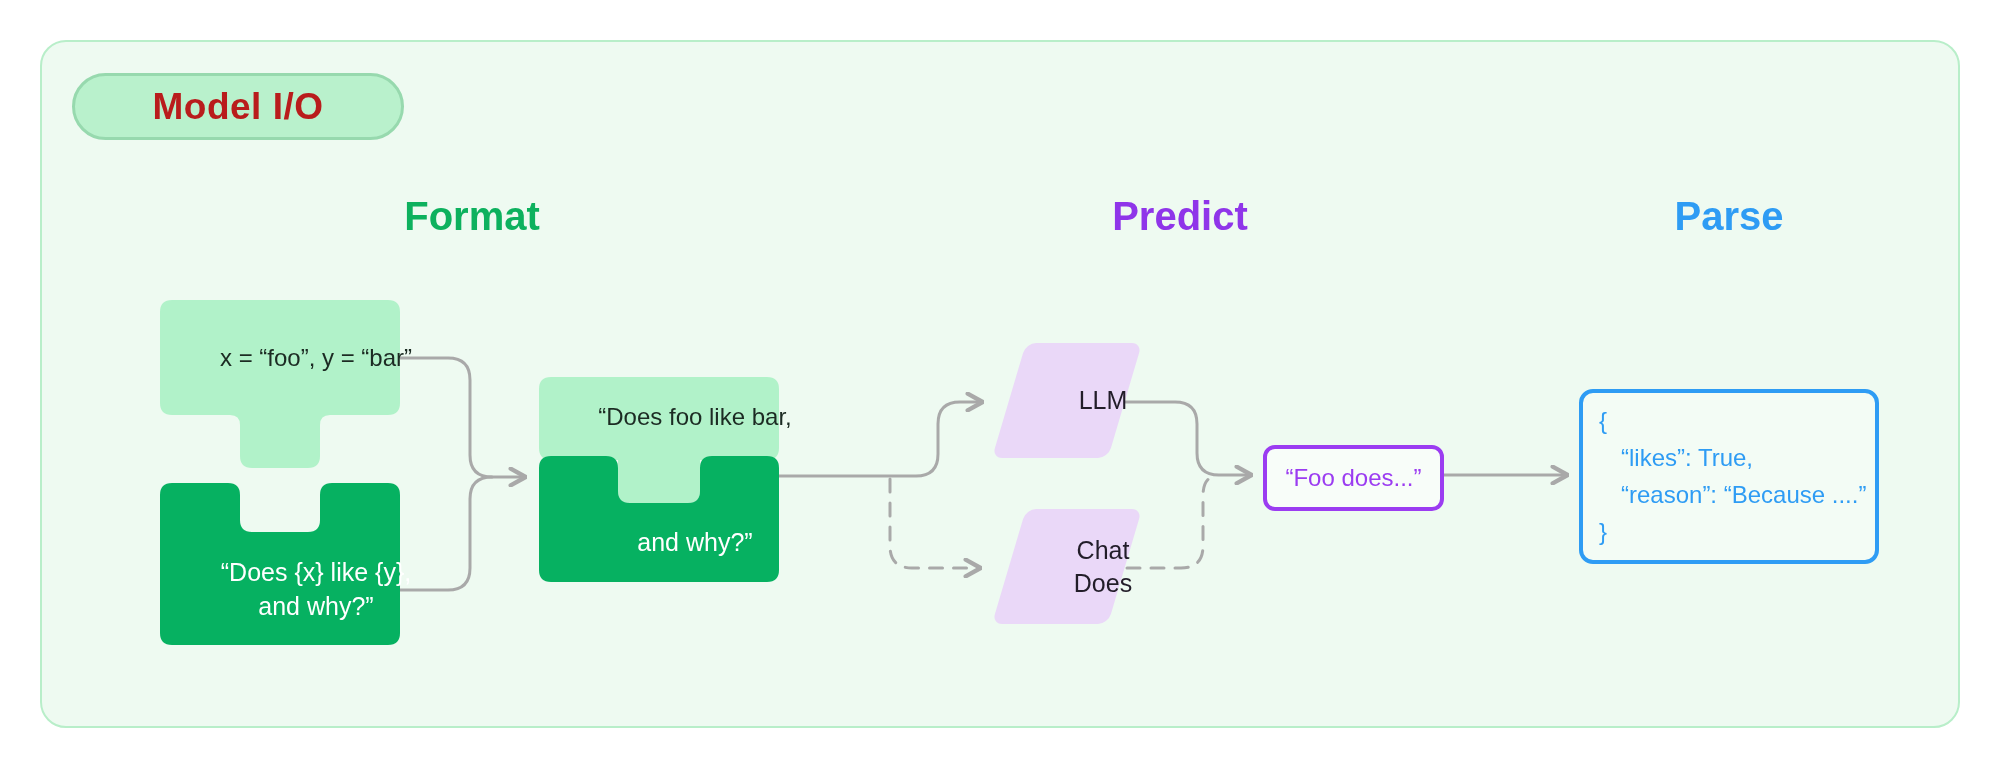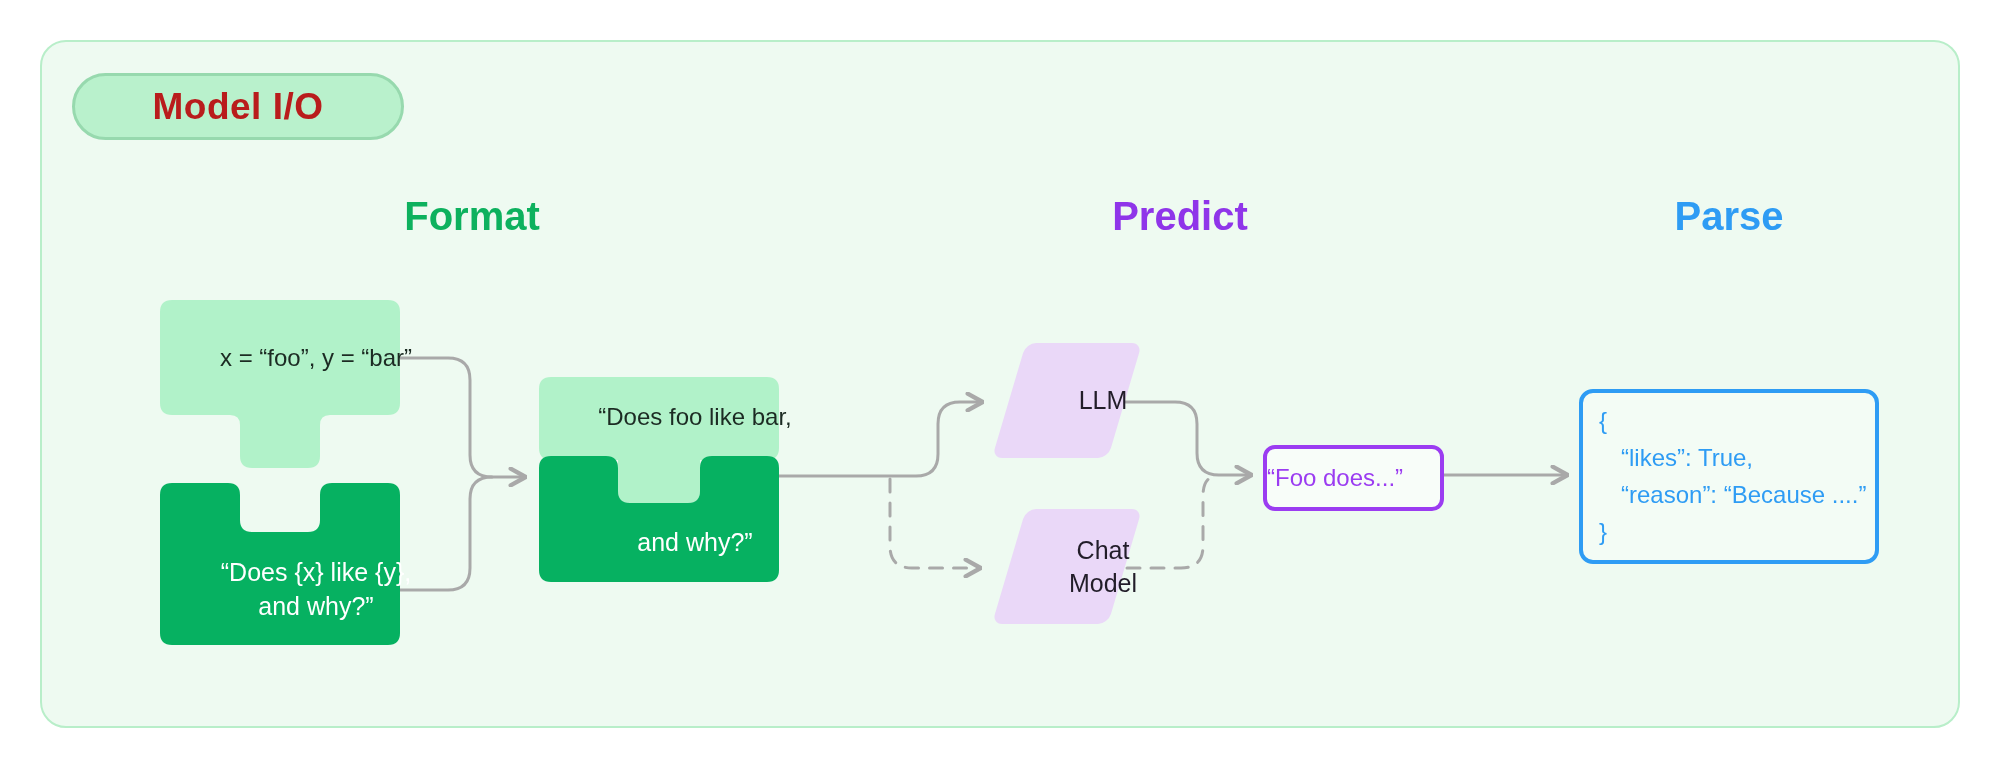--- a/index.html
+++ b/index.html
@@ -31,21 +31,21 @@
   .lbl-chat         { left:1009px; top:509px; width:116px; height:115px; font-size:25px; color:#221d29; line-height:33px; }
   .para {
     position:absolute; width:116px; height:115px; background:#ead8f8;
     border-radius:10px; transform:skewX(-16.5deg);
   }
   .para-llm  { left:1009px; top:343px; }
   .para-chat { left:1009px; top:509px; }
   .foo-box {
     position:absolute; left:1263px; top:445px; width:181px; height:66px;
     background:#f8fdf9; border:4px solid #9b3cf1; border-radius:12px; box-sizing:border-box;
-    display:flex; align-items:center; 
+    display:flex; align-items:center; justify-content:center;
     color:#9b3cf1; font-size:24px;
   }
   .json-box {
     position:absolute; left:1579px; top:389px; width:300px; height:175px;
     background:#f3fcf5; border:4px solid #2e9cf4; border-radius:14px; box-sizing:border-box;
     color:#2e9cf4; font-size:24px; line-height:37px; padding:9px 0 0 16px;
   }
   .json-box .indent { padding-left:22px; }
 </style>
 </head>
@@ -116,21 +116,21 @@
   <div class="label lbl-prompt-bot">
     <span>and why?”</span>
   </div>
 
   <div class="label lbl-llm">
     <span>LLM</span>
   </div>
 
   <div class="label lbl-chat">
     <span>Chat</span>
-    <span>Model</span>
+    <span>Does</span>
   </div>
 
   <div class="foo-box">
     <span>“Foo does...”</span>
   </div>
 
   <div class="json-box">
     <div>{</div>
     <div class="indent">“likes”: True,</div>
     <div class="indent">“reason”: “Because ....”</div>

